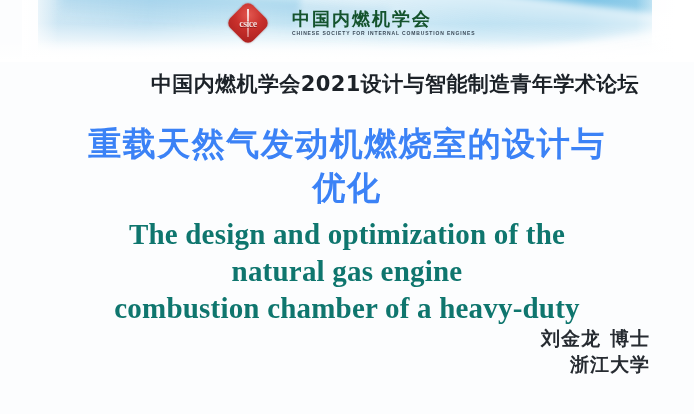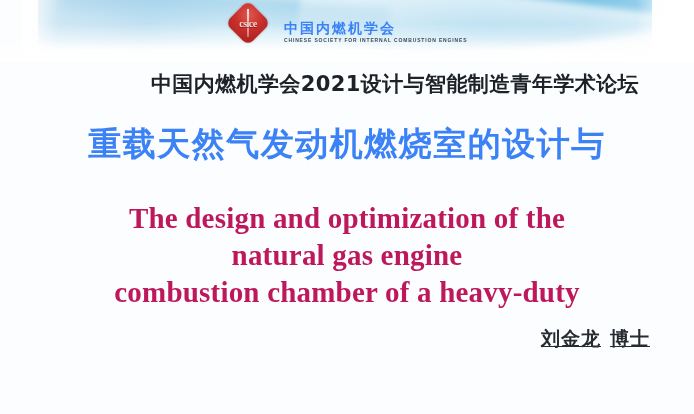--- a/index.html
+++ b/index.html
@@ -110,22 +110,22 @@
     height: 24px;
     background: linear-gradient(to bottom, rgba(255,255,255,0), #ffffff 86%);
   }
 
   
   .society-lockup {
     position: absolute;
     left: 228px;
     top: 3px;
     display: flex;
-    align-items: flex-end;
-    gap: 16px;
+    align-items: center;
+    gap: 24px;
   }
   .society-logo {
     position: relative;
     width: 40px;
     height: 40px;
     flex: none;
   }
   .society-logo .diamond {
     position: absolute;
     left: 4px;
@@ -161,23 +161,23 @@
     height: 28px;
     background: linear-gradient(to bottom, rgba(255,255,255,0.85), rgba(255,255,255,0.35));
   }
   .society-names {
     display: flex;
     flex-direction: column;
     line-height: 1;
   }
   .society-cn {
     font-family: "DejaVu Sans", "Liberation Sans", sans-serif;
-    font-size: 14px;
-    font-weight: bold;
-    color: #3b82f6;
+    font-size: 18px;
+    font-weight: bold;
+    color: #14532d;
     letter-spacing: 2px;
     white-space: nowrap;
   }
   .society-en {
     margin-top: 3px;
     font-family: "Liberation Sans", sans-serif;
     font-size: 5px;
     font-weight: bold;
     color: #3b4a58;
     letter-spacing: 0.85px;
@@ -214,47 +214,46 @@
     font-weight: bold;
     color: #3b82f6;
     line-height: 1.32;
     letter-spacing: 1.5px;
   }
 
   
   .title-en {
     position: absolute;
     left: 20px;
-    top: 200px;
+    top: 216px;
     width: 654px;
     text-align: center;
     font-family: "Liberation Serif", "DejaVu Serif", serif;
     font-size: 29px;
     font-weight: bold;
-    color: #be185d;
+    color: #0f766e;
     line-height: 1.28;
     letter-spacing: 0.2px;
   }
 
   
   .author-block {
     position: absolute;
     right: 44px;
     top: 326px;
     text-align: right;
     font-family: "DejaVu Serif", "Liberation Serif", serif;
     font-size: 19px;
     font-weight: bold;
     color: #262b31;
     line-height: 1.36;
     letter-spacing: 1px;
   }
   .author-block .name-row {
     white-space: nowrap;
-    text-decoration: underline;
   }
   .author-block .degree {
     margin-left: 9px;
   }
 </style>
 </head>
 <body>
 
 <div class="slide">
 
@@ -277,25 +276,27 @@
     <div class="society-names">
       <div class="society-cn">中国内燃机学会</div>
       <div class="society-en">CHINESE SOCIETY FOR INTERNAL COMBUSTION ENGINES</div>
     </div>
   </div>
 
   <div class="forum-line">中国内燃机学会2021设计与智能制造青年学术论坛</div>
 
   <div class="title-cn">
     <div>重载天然气发动机燃烧室的设计与</div>
+    <div>优化</div>
   </div>
 
   <div class="title-en">
     <div>The design and optimization of the</div>
     <div>natural gas engine</div>
     <div>combustion chamber of a heavy-duty</div>
   </div>
 
   <div class="author-block">
     <div class="name-row"><span>刘金龙</span><span class="degree">博士</span></div>
+    <div>浙江大学</div>
   </div>
 
 </div>
 
 </body></html>

